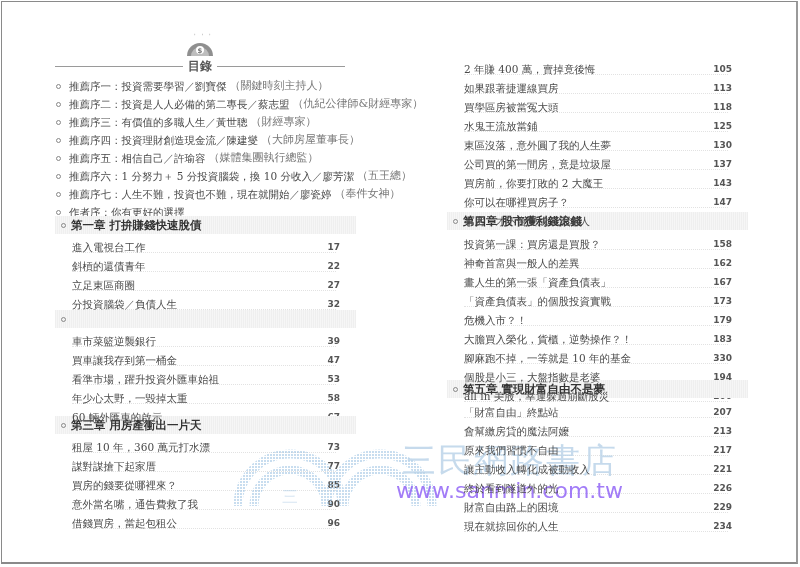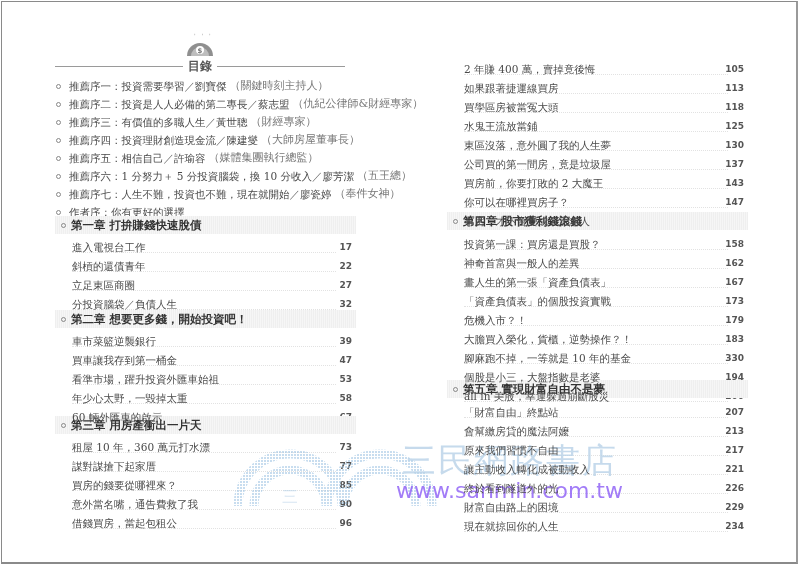--- a/index.html
+++ b/index.html
@@ -48,21 +48,21 @@
   .entry {
     position: relative; height: 19px; line-height: 19px; font-size: 10.5px; color: #4a4a4a;
     padding-left: 9px; display: flex; align-items: center; white-space: nowrap;
   }
   .entry::after {
     content: ""; position: absolute; left: 9px; right: 20px; bottom: 4px;
     border-bottom: 1px dotted #e2e2e2;
   }
   .entry-title { position: relative; z-index: 1; background: transparent; }
   .entry-page {
-    position: absolute; right: 4px; font-family: "DejaVu Sans", "Liberation Sans", sans-serif;
+    position: absolute; right: 16px; font-family: "DejaVu Sans", "Liberation Sans", sans-serif;
     font-size: 9px; color: #555; font-weight: bold;
   }
 
   
   .watermark { position: absolute; left: 228px; top: 436px; width: 300px; height: 70px; pointer-events: none; opacity: 0.55; }
   .wm-text-cn { position: absolute; left: 402px; top: 438px; font-size: 34px; color: #b8d2e8; letter-spacing: 2px; opacity: 0.8; font-family: "DejaVu Serif", serif; }
   .wm-text-url { position: absolute; left: 396px; top: 478px; font-size: 22px; color: #8b5cf6; font-family: "DejaVu Sans", sans-serif; opacity: 0.8; }
 </style>
 </head>
 <body>
@@ -142,21 +142,20 @@
     </div>
   <div class="entry">
       <span class="entry-title">分投資腦袋／負債人生</span>
       <span class="entry-page">32</span>
     </div>
 </div>
 
 <div class="chapter" style="left:63px; top:310px;">
   <div class="chapter-bar">
       <span class="bullet"></span>
-      <span>第二章 想要更多錢，開始投資吧！</span>
     </div>
   <div style="height:4px"></div>
   <div class="entry">
       <span class="entry-title">車市菜籃逆襲銀行</span>
       <span class="entry-page">39</span>
     </div>
   <div class="entry">
       <span class="entry-title">買車讓我存到第一桶金</span>
       <span class="entry-page">47</span>
     </div>

